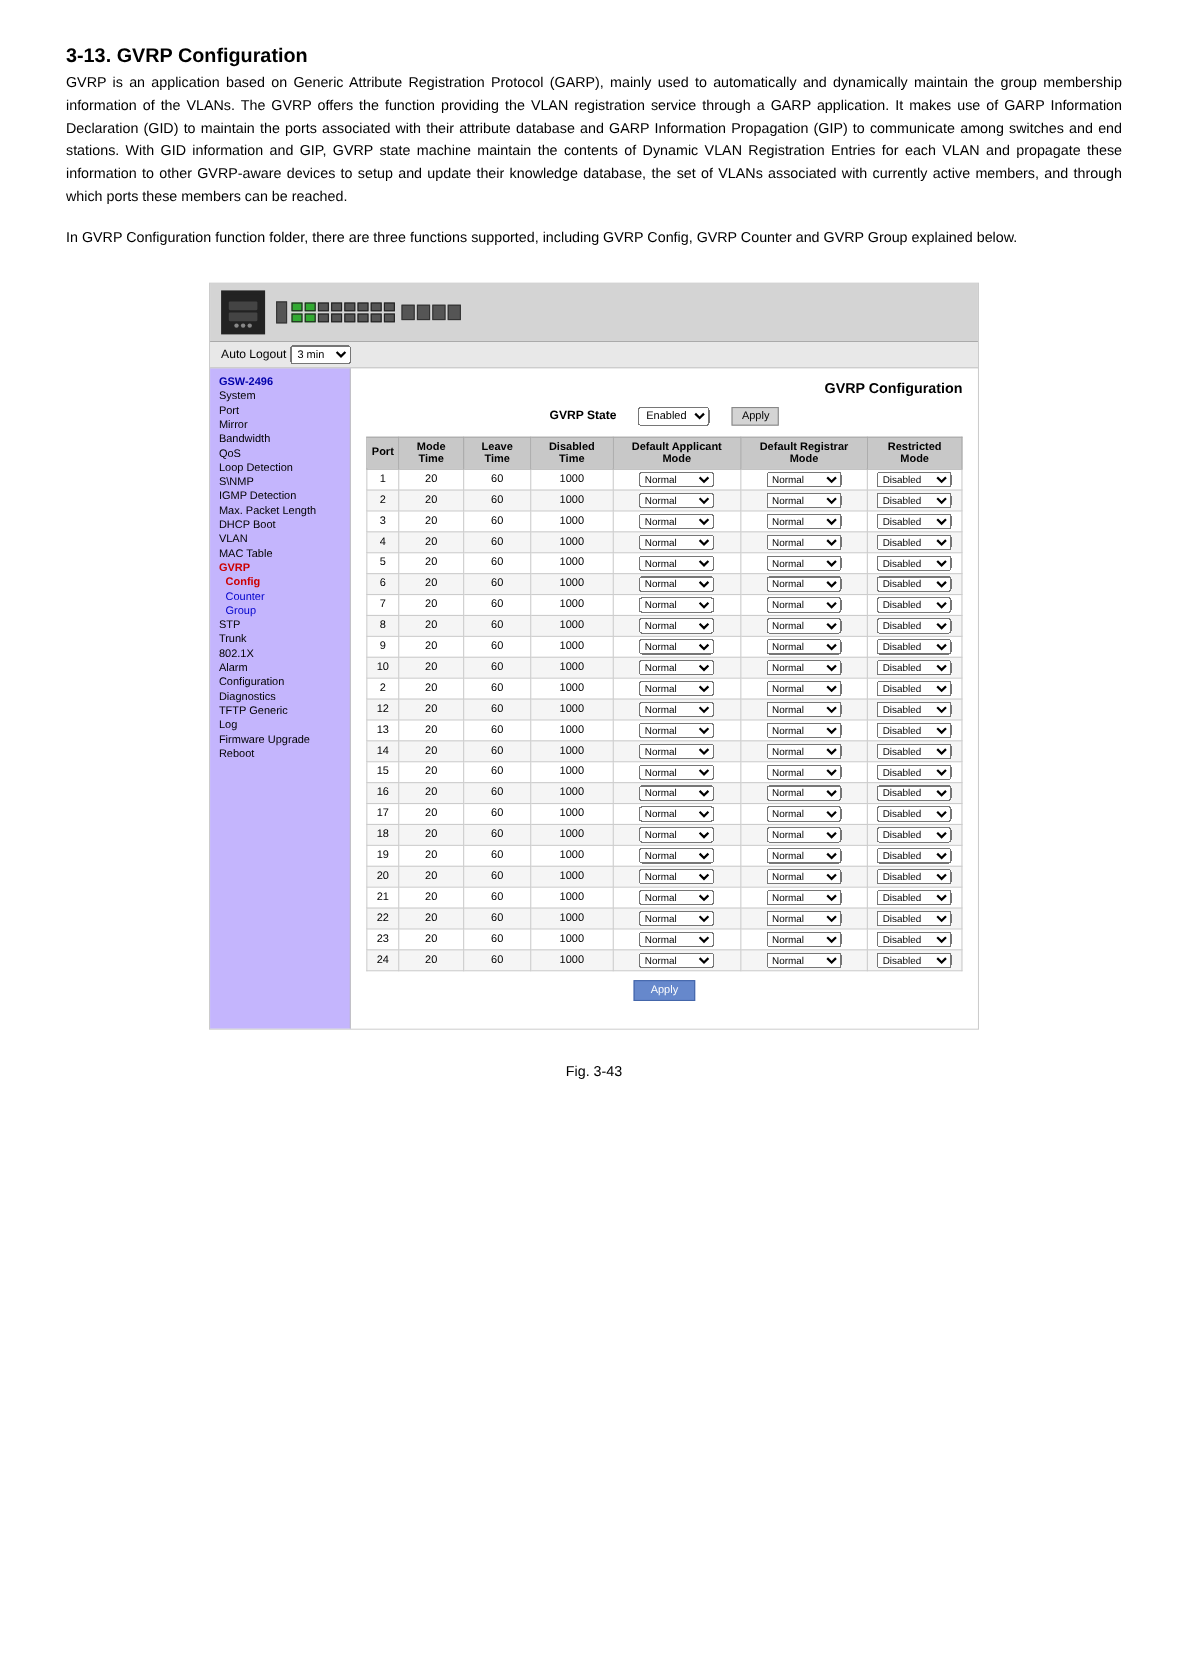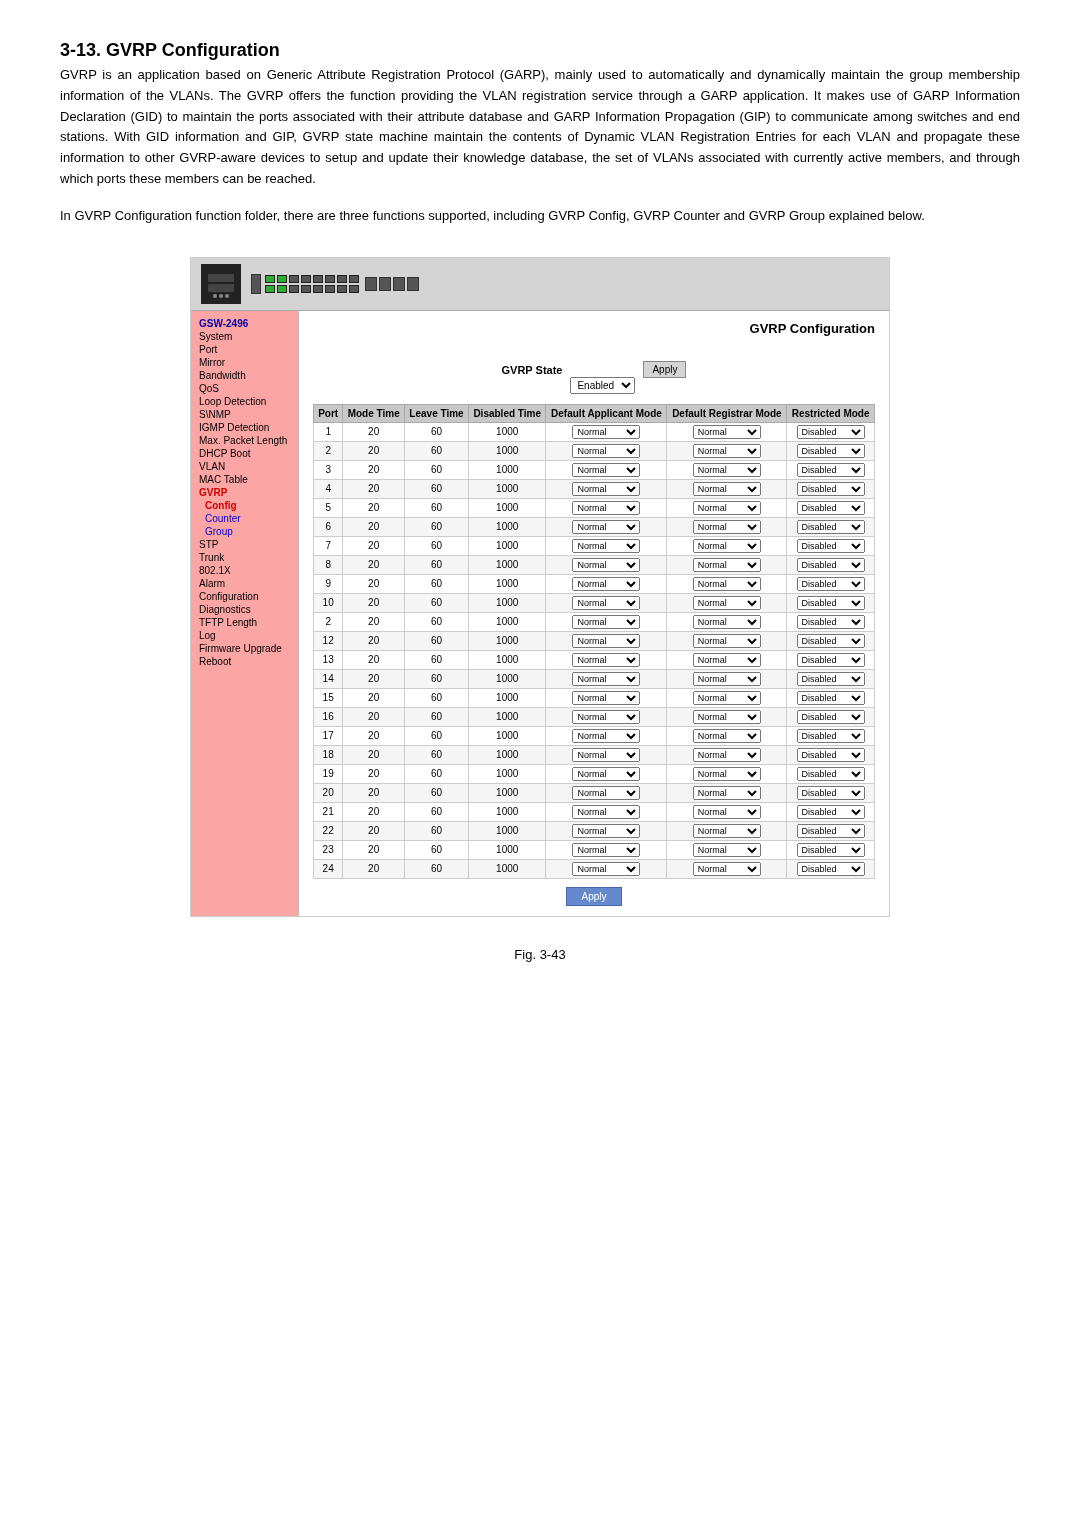--- a/index.html
+++ b/index.html
@@ -72,22 +72,22 @@
       font-size: 10px;
       padding: 1px;
     }
     
     .main-layout {
       display: flex;
       min-height: 600px;
     }
     
     .sidebar {
-      width: 108px;
-      background: #fca5a5;
+      width: 128px;
+      background: #c4b5fd;
       border-right: 1px solid #bbb;
       padding: 4px 0;
       font-size: 10px;
     }
     .sidebar-item {
       padding: 1px 8px;
       color: #000;
       cursor: pointer;
       white-space: nowrap;
     }
@@ -108,29 +108,28 @@
     .content-title {
       text-align: right;
       font-size: 13px;
       font-weight: bold;
       margin-bottom: 10px;
     }
     .gvrp-state-row {
       display: flex;
       align-items: center;
       justify-content: center;
-      gap: 8px;
+      gap: 20px;
       margin-bottom: 10px;
       font-size: 11px;
     }
     .gvrp-state-row label { font-weight: bold; }
     .gvrp-state-row select {
       font-size: 10px;
       padding: 1px 2px;
-      margin-top: 31px;
     }
     .gvrp-state-row button {
       background: #d4d4d4;
       border: 1px solid #888;
       padding: 2px 8px;
       font-size: 10px;
       cursor: pointer;
     }
     
     .config-table {
@@ -227,20 +226,29 @@
         </div>
         <div style="margin-left:4px;display:grid;grid-template-columns:repeat(4,12px);gap:2px;">
           <div style="background:#555;height:14px;border:1px solid #333;"></div>
           <div style="background:#555;height:14px;border:1px solid #333;"></div>
           <div style="background:#555;height:14px;border:1px solid #333;"></div>
           <div style="background:#555;height:14px;border:1px solid #333;"></div>
         </div>
       </div>
     </div>
 
+    <div class="logout-bar">
+      <span>Auto Logout</span>
+      <select>
+        <option>3 min</option>
+        <option>5 min</option>
+        <option>10 min</option>
+        <option>Never</option>
+      </select>
+    </div>
 
     <div class="main-layout">
 
       <div class="sidebar">
         <div class="sidebar-item section-header">GSW-2496</div>
         <div class="sidebar-item">System</div>
         <div class="sidebar-item">Port</div>
         <div class="sidebar-item">Mirror</div>
         <div class="sidebar-item">Bandwidth</div>
         <div class="sidebar-item">QoS</div>
@@ -254,21 +262,21 @@
         <div class="sidebar-item highlight">GVRP</div>
         <div class="sidebar-item sub-active">Config</div>
         <div class="sidebar-item sub">Counter</div>
         <div class="sidebar-item sub">Group</div>
         <div class="sidebar-item">STP</div>
         <div class="sidebar-item">Trunk</div>
         <div class="sidebar-item">802.1X</div>
         <div class="sidebar-item">Alarm</div>
         <div class="sidebar-item">Configuration</div>
         <div class="sidebar-item">Diagnostics</div>
-        <div class="sidebar-item">TFTP Length</div>
+        <div class="sidebar-item">TFTP Generic</div>
         <div class="sidebar-item">Log</div>
         <div class="sidebar-item">Firmware Upgrade</div>
         <div class="sidebar-item">Reboot</div>
       </div>
 
       <div class="content-area">
         <div class="content-title">GVRP Configuration</div>
 
         <div class="gvrp-state-row">
           <label>GVRP State</label>

